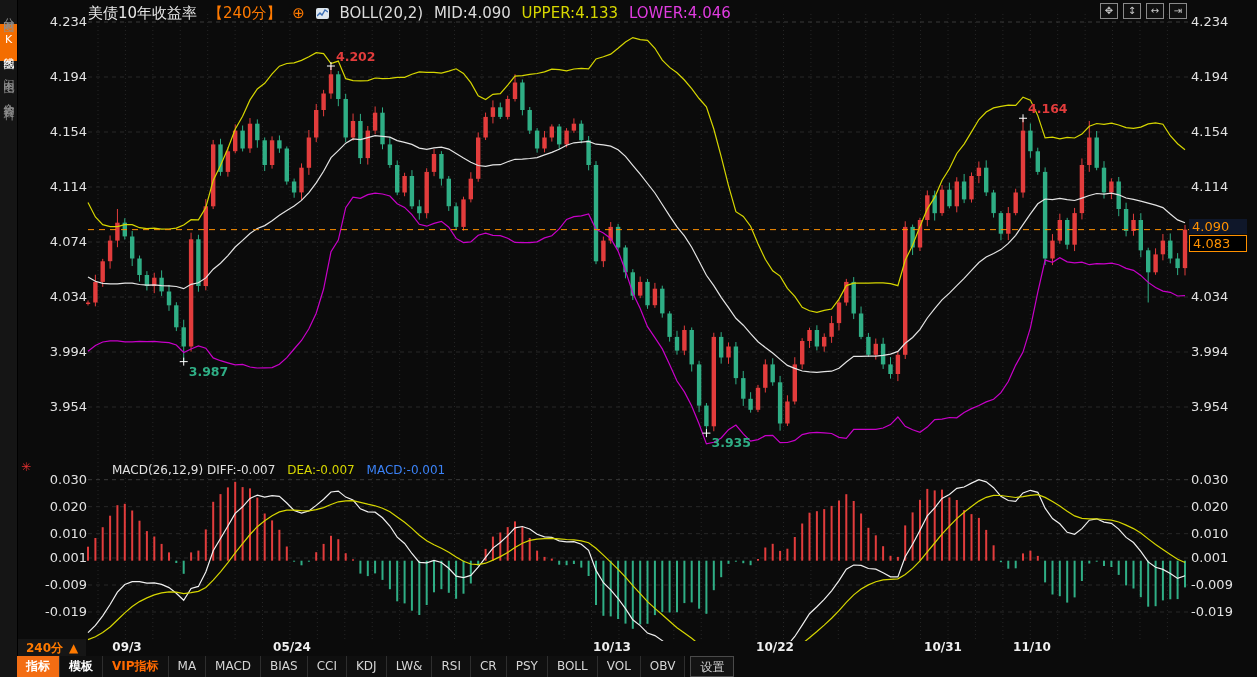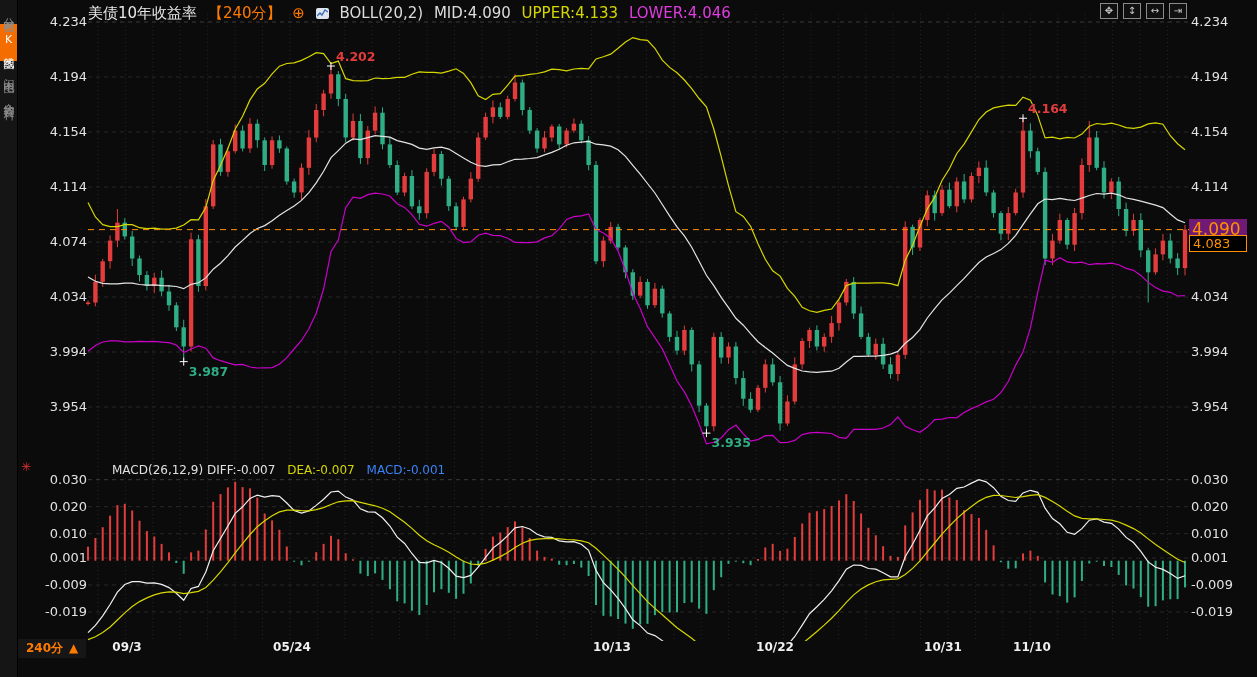--- a/index.html
+++ b/index.html
@@ -23,22 +23,22 @@
   .lg-lower{color:#e03ce0;}
   
   .tr-icons{position:absolute;top:3px;right:70px;display:flex;gap:5px;z-index:5;}
   .tr-icons .ic{width:16px;height:14px;border:1px solid #8a8a8a;background:#101010;color:#c8c8c8;
                 font-size:10px;line-height:13px;text-align:center;cursor:pointer;}
   
   .tick{position:absolute;font-size:13px;color:#e2e2e2;width:44px;z-index:4;}
   .tick.l{left:43px;text-align:right;}
   .tick.r{left:1191px;text-align:left;}
   
-  .ref-label{position:absolute;left:1189px;top:219px;width:52px;background:#701a75;color:#ff9100;
-             font-size:17px;padding:0 3px;z-index:5;}
+  .ref-label{position:absolute;left:1189px;top:219px;width:52px;background:#0f172a;color:#ff9100;
+             font-size:13px;padding:0 3px;z-index:5;}
   .last-label{position:absolute;left:1189px;top:235px;width:50px;background:#000;color:#ff9100;
               font-size:13px;padding:0 3px;border:1px solid #ff9100;z-index:5;}
   
   .macd-head{position:absolute;left:88px;top:463px;font-size:12px;z-index:5;white-space:nowrap;}
   .macd-head span{margin-right:8px;}
   .mh-diff{color:#e0e0e0;margin-left:24px;}
   .mh-dea{color:#d6d600;}
   .mh-macd{color:#3b82f6;}
   .macd-gear{position:absolute;left:21px;top:460px;color:#e03030;font-size:12px;z-index:5;cursor:pointer;}
   
@@ -637,20 +637,38 @@
     <span class="mh-diff">MACD(26,12,9) DIFF:-0.007</span>
     <span class="mh-dea">DEA:-0.007</span>
     <span class="mh-macd">MACD:-0.001</span>
   </div>
 
   <div class="period-box">
     <span>240分</span><span class="arr">▲</span>
   </div>
 
 
+  <div class="tbar">
+      <div class="it active">指标</div>
+      <div class="it plain">模板</div>
+      <div class="it vip">VIP指标</div>
+      <div class="it ">MA</div>
+      <div class="it ">MACD</div>
+      <div class="it ">BIAS</div>
+      <div class="it ">CCI</div>
+      <div class="it ">KDJ</div>
+      <div class="it ">LW&amp;</div>
+      <div class="it ">RSI</div>
+      <div class="it ">CR</div>
+      <div class="it ">PSY</div>
+      <div class="it ">BOLL</div>
+      <div class="it ">VOL</div>
+      <div class="it ">OBV</div>
+      <div class="it boxed">设置</div>
+    </div>
 
 <div class="tick l" style="top: 14px;">4.234</div>
     <div class="tick r" style="top: 14px;">4.234</div>
     <div class="tick l" style="top: 69px;">4.194</div>
     <div class="tick r" style="top: 69px;">4.194</div>
     <div class="tick l" style="top: 124px;">4.154</div>
     <div class="tick r" style="top: 124px;">4.154</div>
     <div class="tick l" style="top: 179px;">4.114</div>
     <div class="tick r" style="top: 179px;">4.114</div>
     <div class="tick l" style="top: 234px;">4.074</div>

